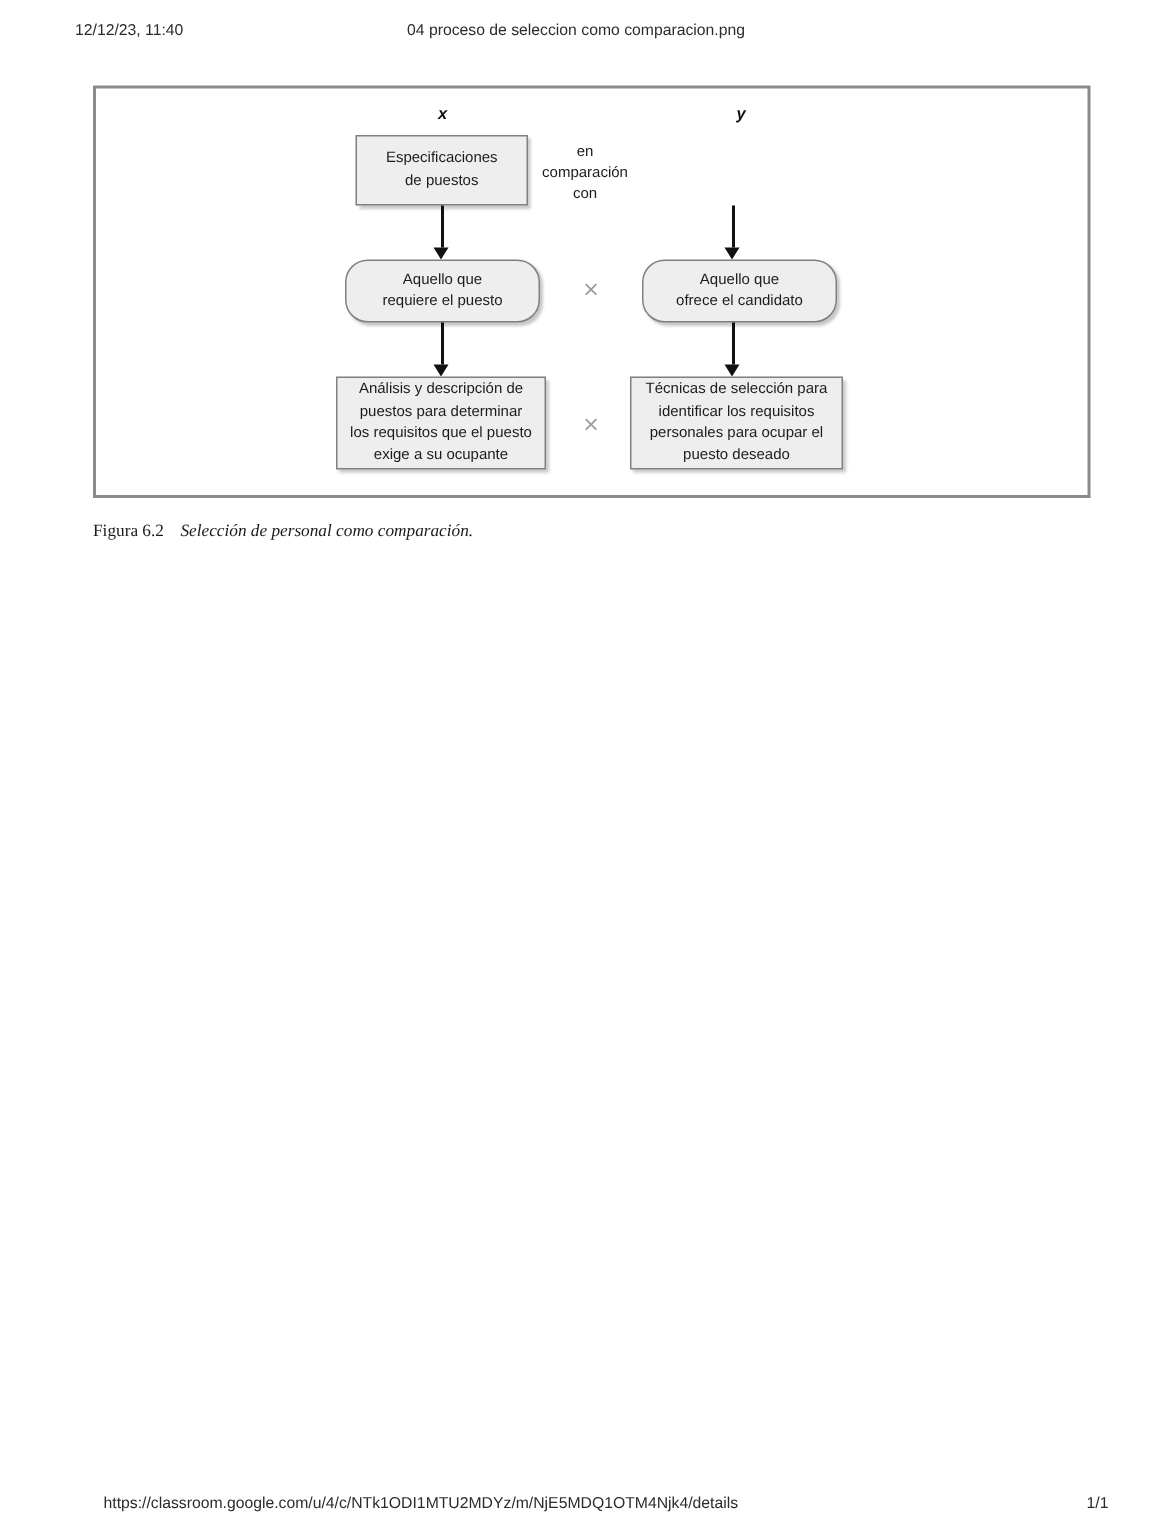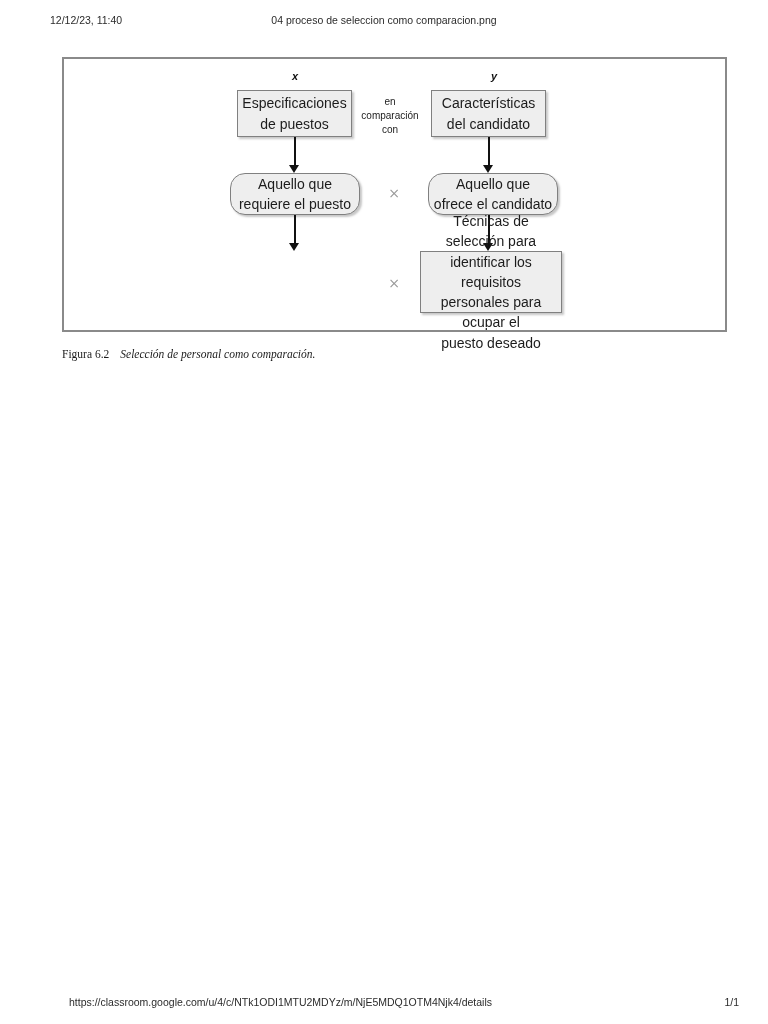--- a/index.html
+++ b/index.html
@@ -113,21 +113,21 @@
   .node {
     position: absolute;
     background: #eeeeee;
     border: 1px solid #808080;
     box-shadow: 2px 2px 2px rgba(130,130,130,0.45);
     box-sizing: border-box;
     display: flex;
     align-items: center;
     justify-content: center;
     text-align: center;
-    font-size: 14px;
+    font-size: 10px;
     line-height: 1.45;
     color: #1c1c1c;
     padding: 2px 4px;
   }
   .node.rounded {
     border-radius: 15px;
   }
   .node-text { display: block; }
 
   
@@ -217,23 +217,20 @@
 
 <div class="figure-frame">
   <div class="diagram">
 
     <div class="var-label var-x">x</div>
     <div class="var-label var-y">y</div>
 
     <div class="node node-spec">
       <span class="node-text">Especificaciones<br>de puestos</span>
     </div>
-    <div class="node node-carac">
-      <span class="node-text">Características<br>del candidato</span>
-    </div>
 
     <div class="compare-text">en<br>comparación<br>con</div>
 
     <div class="arrow arrow-a1">
       <div class="shaft"></div>
       <div class="head"></div>
     </div>
     <div class="arrow arrow-a2">
       <div class="shaft"></div>
       <div class="head"></div>
@@ -249,20 +246,23 @@
 
     <div class="arrow arrow-a3">
       <div class="shaft"></div>
       <div class="head"></div>
     </div>
     <div class="arrow arrow-a4">
       <div class="shaft"></div>
       <div class="head"></div>
     </div>
 
+    <div class="node node-analisis">
+      <span class="node-text">Análisis y descripción de<br>puestos para determinar<br>los requisitos que el puesto<br>exige a su ocupante</span>
+    </div>
     <div class="node node-tecnicas">
       <span class="node-text">Técnicas de selección para<br>identificar los requisitos<br>personales para ocupar el<br>puesto deseado</span>
     </div>
     <div class="times-symbol times-bot">×</div>
 
   </div>
 </div>
 
 <div class="figure-caption">
   <span class="caption-label">Figura 6.2</span><span class="caption-title">Selección de personal como comparación.</span>

